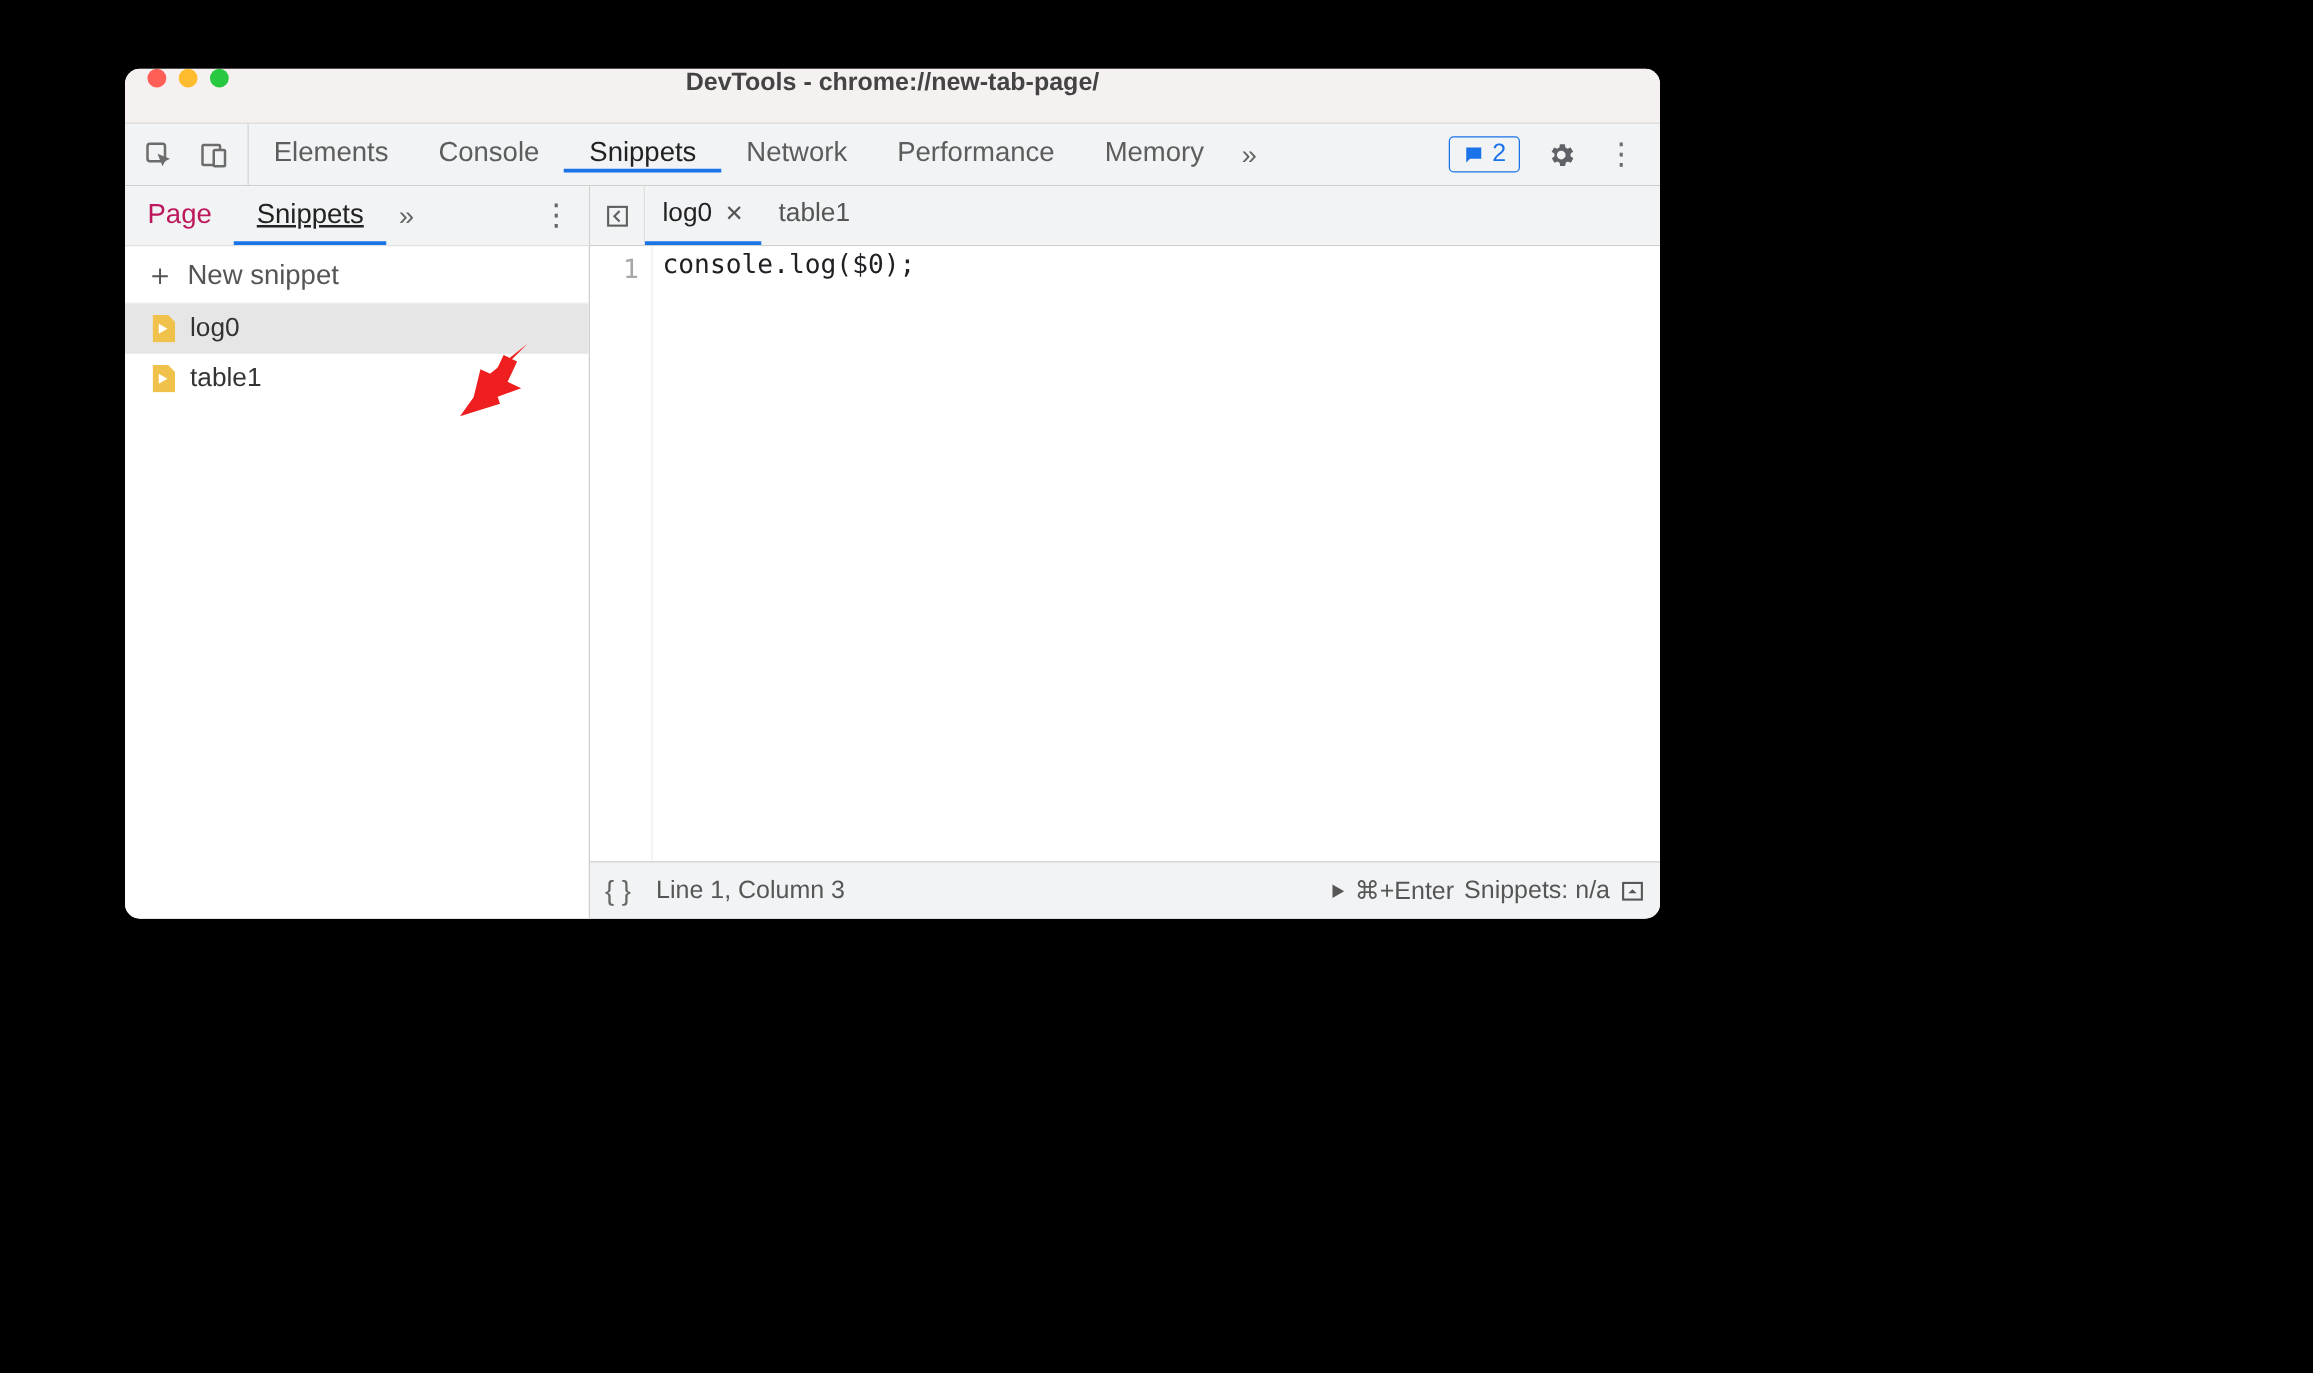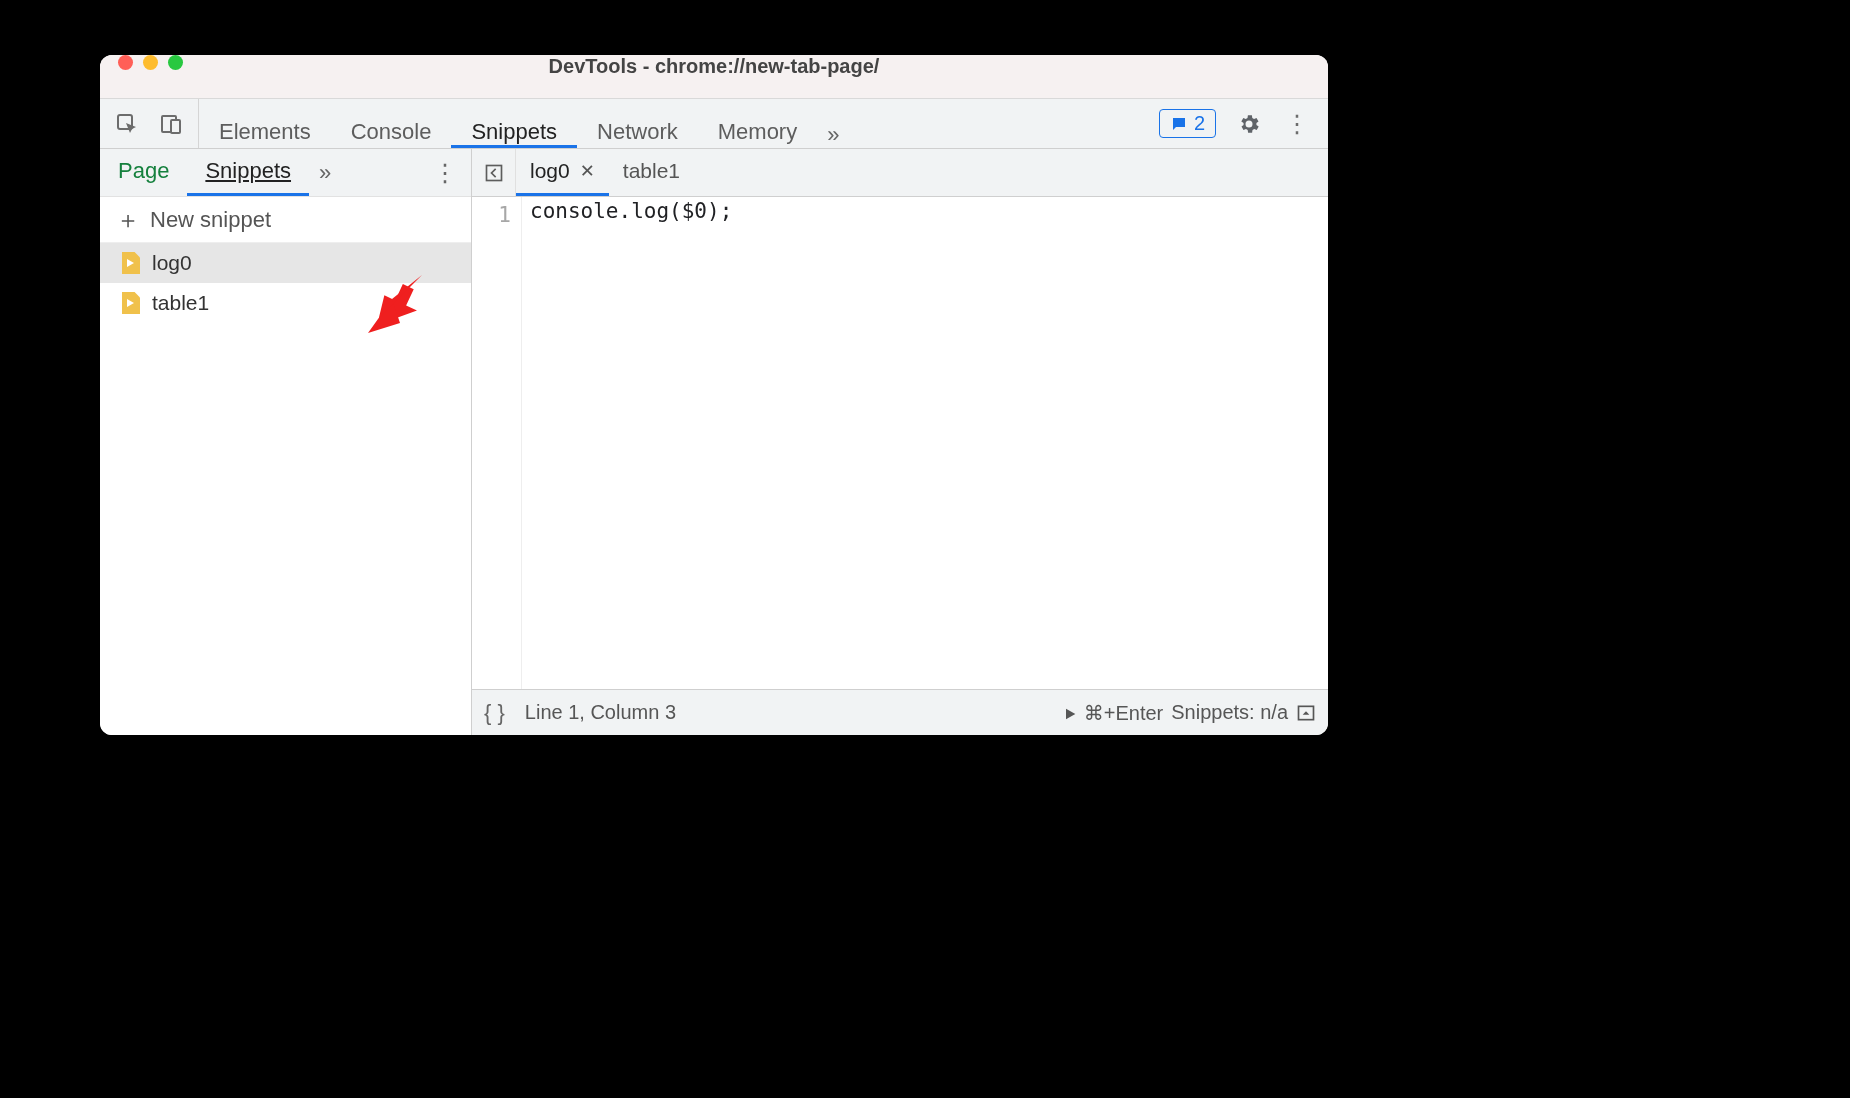--- a/index.html
+++ b/index.html
@@ -42,21 +42,21 @@
   .main-toolbar {
     height: 50px;
     background: #f1f3f4;
     border-bottom: 1px solid #cfcfcf;
     display:flex; align-items:center;
     font-size: 22px;
     color:#555;
   }
   .tool-left { display:flex; align-items:center; padding:0 12px; gap:14px; border-right:1px solid #d5d5d5; height:100%;}
   .icon-btn { width:30px; height:30px; display:flex; align-items:center; justify-content:center; color:#6c6c6c; }
-  .tabs { display:flex; height:100%; align-items:flex-end;}
+  .tabs { display:flex; height:100%; align-items:center;}
   .tab {
     padding: 0 20px; display:flex; align-items:center; color:#5d5d5d; cursor:pointer;
     border-bottom: 3px solid transparent; font-size:22px;
   }
   .tab.active { color:#222; border-bottom-color:#1a73e8; font-weight:400;}
   .toolbar-right { margin-left:auto; display:flex; align-items:center; gap:18px; padding-right:16px;}
   .badge {
     display:flex; align-items:center; gap:6px;
     border:1px solid #1a73e8; color:#1a73e8;
     padding:2px 10px; border-radius:4px; font-size:20px;
@@ -65,21 +65,21 @@
   .body { flex:1; display:flex; min-height:0;}
   .sidebar {
     width: 372px; border-right:1px solid #cfcfcf;
     display:flex; flex-direction:column; background:#fff;
   }
   .side-tabs {
     height:48px; border-bottom:1px solid #e2e2e2;
     display:flex; align-items:stretch; background:#f1f3f4;
   }
   .side-tab {
-    padding:0 18px; display:flex; align-items:center; font-size:22px; color:#15803d;
+    padding:0 18px; display:flex; align-items:center; font-size:22px; color:#be185d;
     border-bottom:3px solid transparent; cursor:pointer;
   }
   .side-tab.active{ color:#222; border-bottom-color:#1a73e8; font-weight:500;text-decoration:underline;}
   .side-overflow{ display:flex;align-items:center;padding:0 10px;color:#666;font-size:22px;}
   .side-more{ margin-left:auto; display:flex;align-items:center;padding:0 14px;color:#666;font-size:24px;}
   .new-snippet {
     height:46px; display:flex; align-items:center; gap:10px;
     padding-left:16px; font-size:22px; color:#555; cursor:pointer;
     border-bottom:1px solid #eee;
   }
@@ -165,20 +165,21 @@
             <rect x="3" y="4" width="14" height="16" rx="1"></rect>
             <rect x="12" y="8" width="9" height="13" rx="1" fill="#f1f3f4"></rect>
           </svg>
       </div>
     </div>
     <div class="tabs">
       <div class="tab">Elements</div>
       <div class="tab">Console</div>
       <div class="tab active">Snippets</div>
       <div class="tab">Network</div>
+      <div class="tab">Performance</div>
       <div class="tab">Memory</div>
       <div class="overflow-chevron">»</div>
     </div>
     <div class="toolbar-right">
       <div class="badge">
         <svg width="18" height="18" viewBox="0 0 24 24" fill="#1a73e8">
             <path d="M4 4h16v12H8l-4 4z"></path>
           </svg>
         <span>2</span>
       </div>

